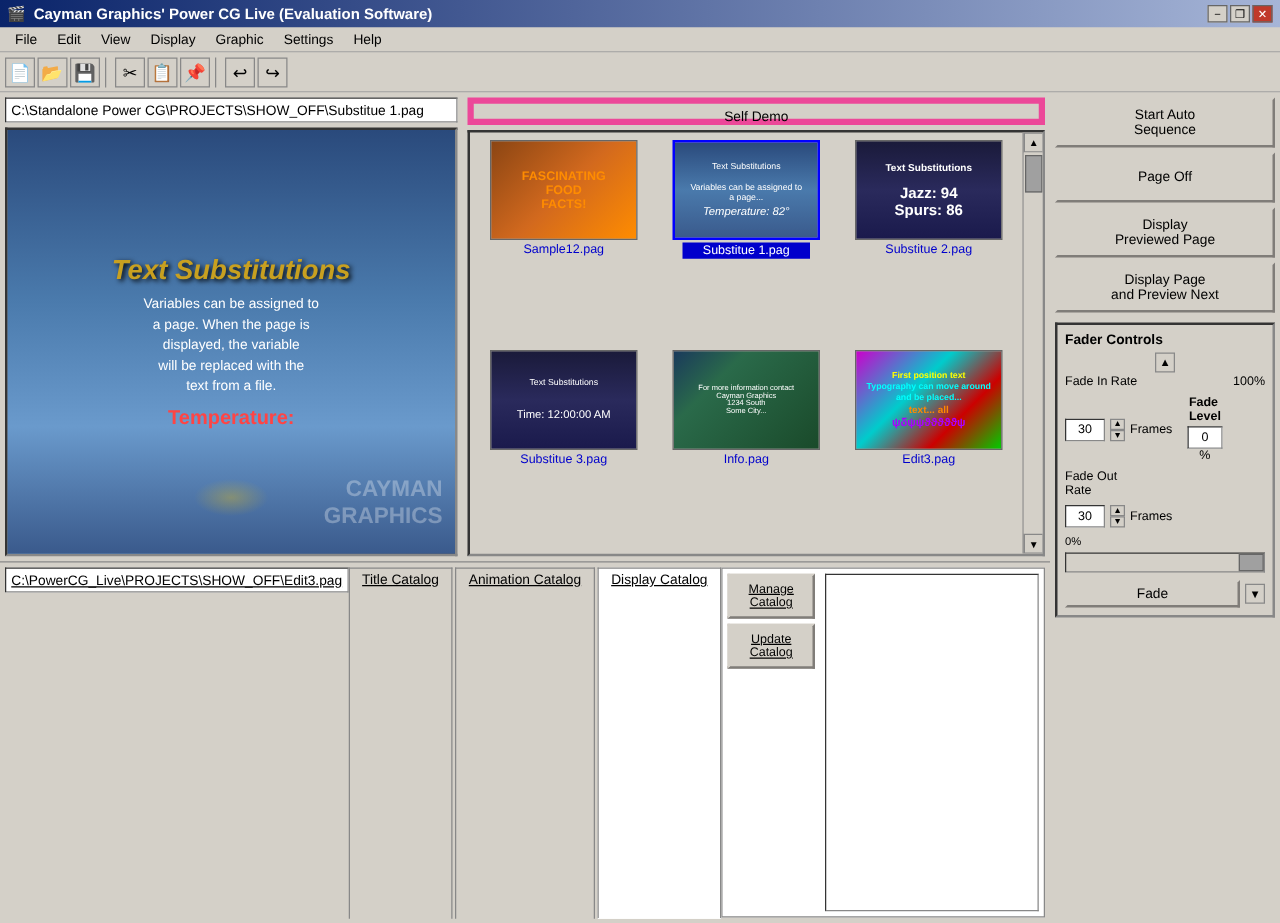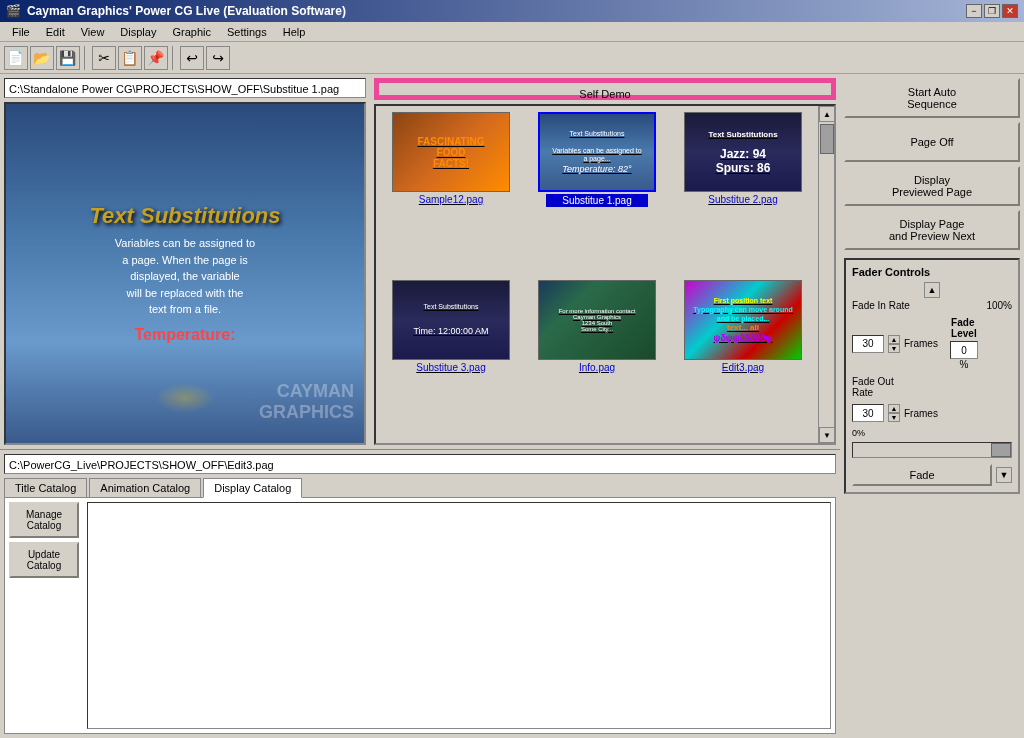--- a/index.html
+++ b/index.html
@@ -224,23 +224,24 @@
       flex-direction: column;
     }
     .scroll-btn { width: 16px; height: 16px; border: 1px solid #888; display: flex; align-items: center; justify-content: center; font-size: 8px; cursor: pointer; }
     .scroll-track { flex: 1; background: #d4d0c8; }
     .scroll-thumb { width: 14px; height: 30px; background: #a0a0a0; border: 1px solid #666; margin: 2px auto; }
 
     
     #bottom-section {
       flex: 1;
       display: flex;
-      flex-direction: column;
+      flex-direction: row;
       padding: 4px;
       border-top: 1px solid #888;
+      text-decoration: underline;
     }
     #bottom-path {
       background: white;
       border: 1px inset #888;
       height: 20px;
       line-height: 20px;
       padding: 0 4px;
       font-size: 11px;
       margin-bottom: 4px;
     }
@@ -486,21 +487,21 @@
             text from a file.
           </div>
           <div class="temp-text">Temperature:</div>
           <div class="watermark">CAYMAN<br>GRAPHICS</div>
         </div>
       </div>
 
       <div id="catalog-area">
         <div id="catalog-header">Self Demo</div>
         <div id="thumbnail-grid-container">
-          <div id="thumbnail-grid" style="padding-right: 20px; text-decoration: underline;">
+          <div id="thumbnail-grid" style="padding-right: 20px;">
 
             <div class="thumbnail-item">
               <div class="thumb-img thumb-food">
                 <div class="thumb-inner">
                   <div class="thumb-title-text" style="color:#ff8c00;font-size:10px;font-weight:bold;">FASCINATING<br>FOOD<br>FACTS!</div>
                 </div>
               </div>
               <div class="thumb-label">Sample12.pag</div>
             </div>
 

